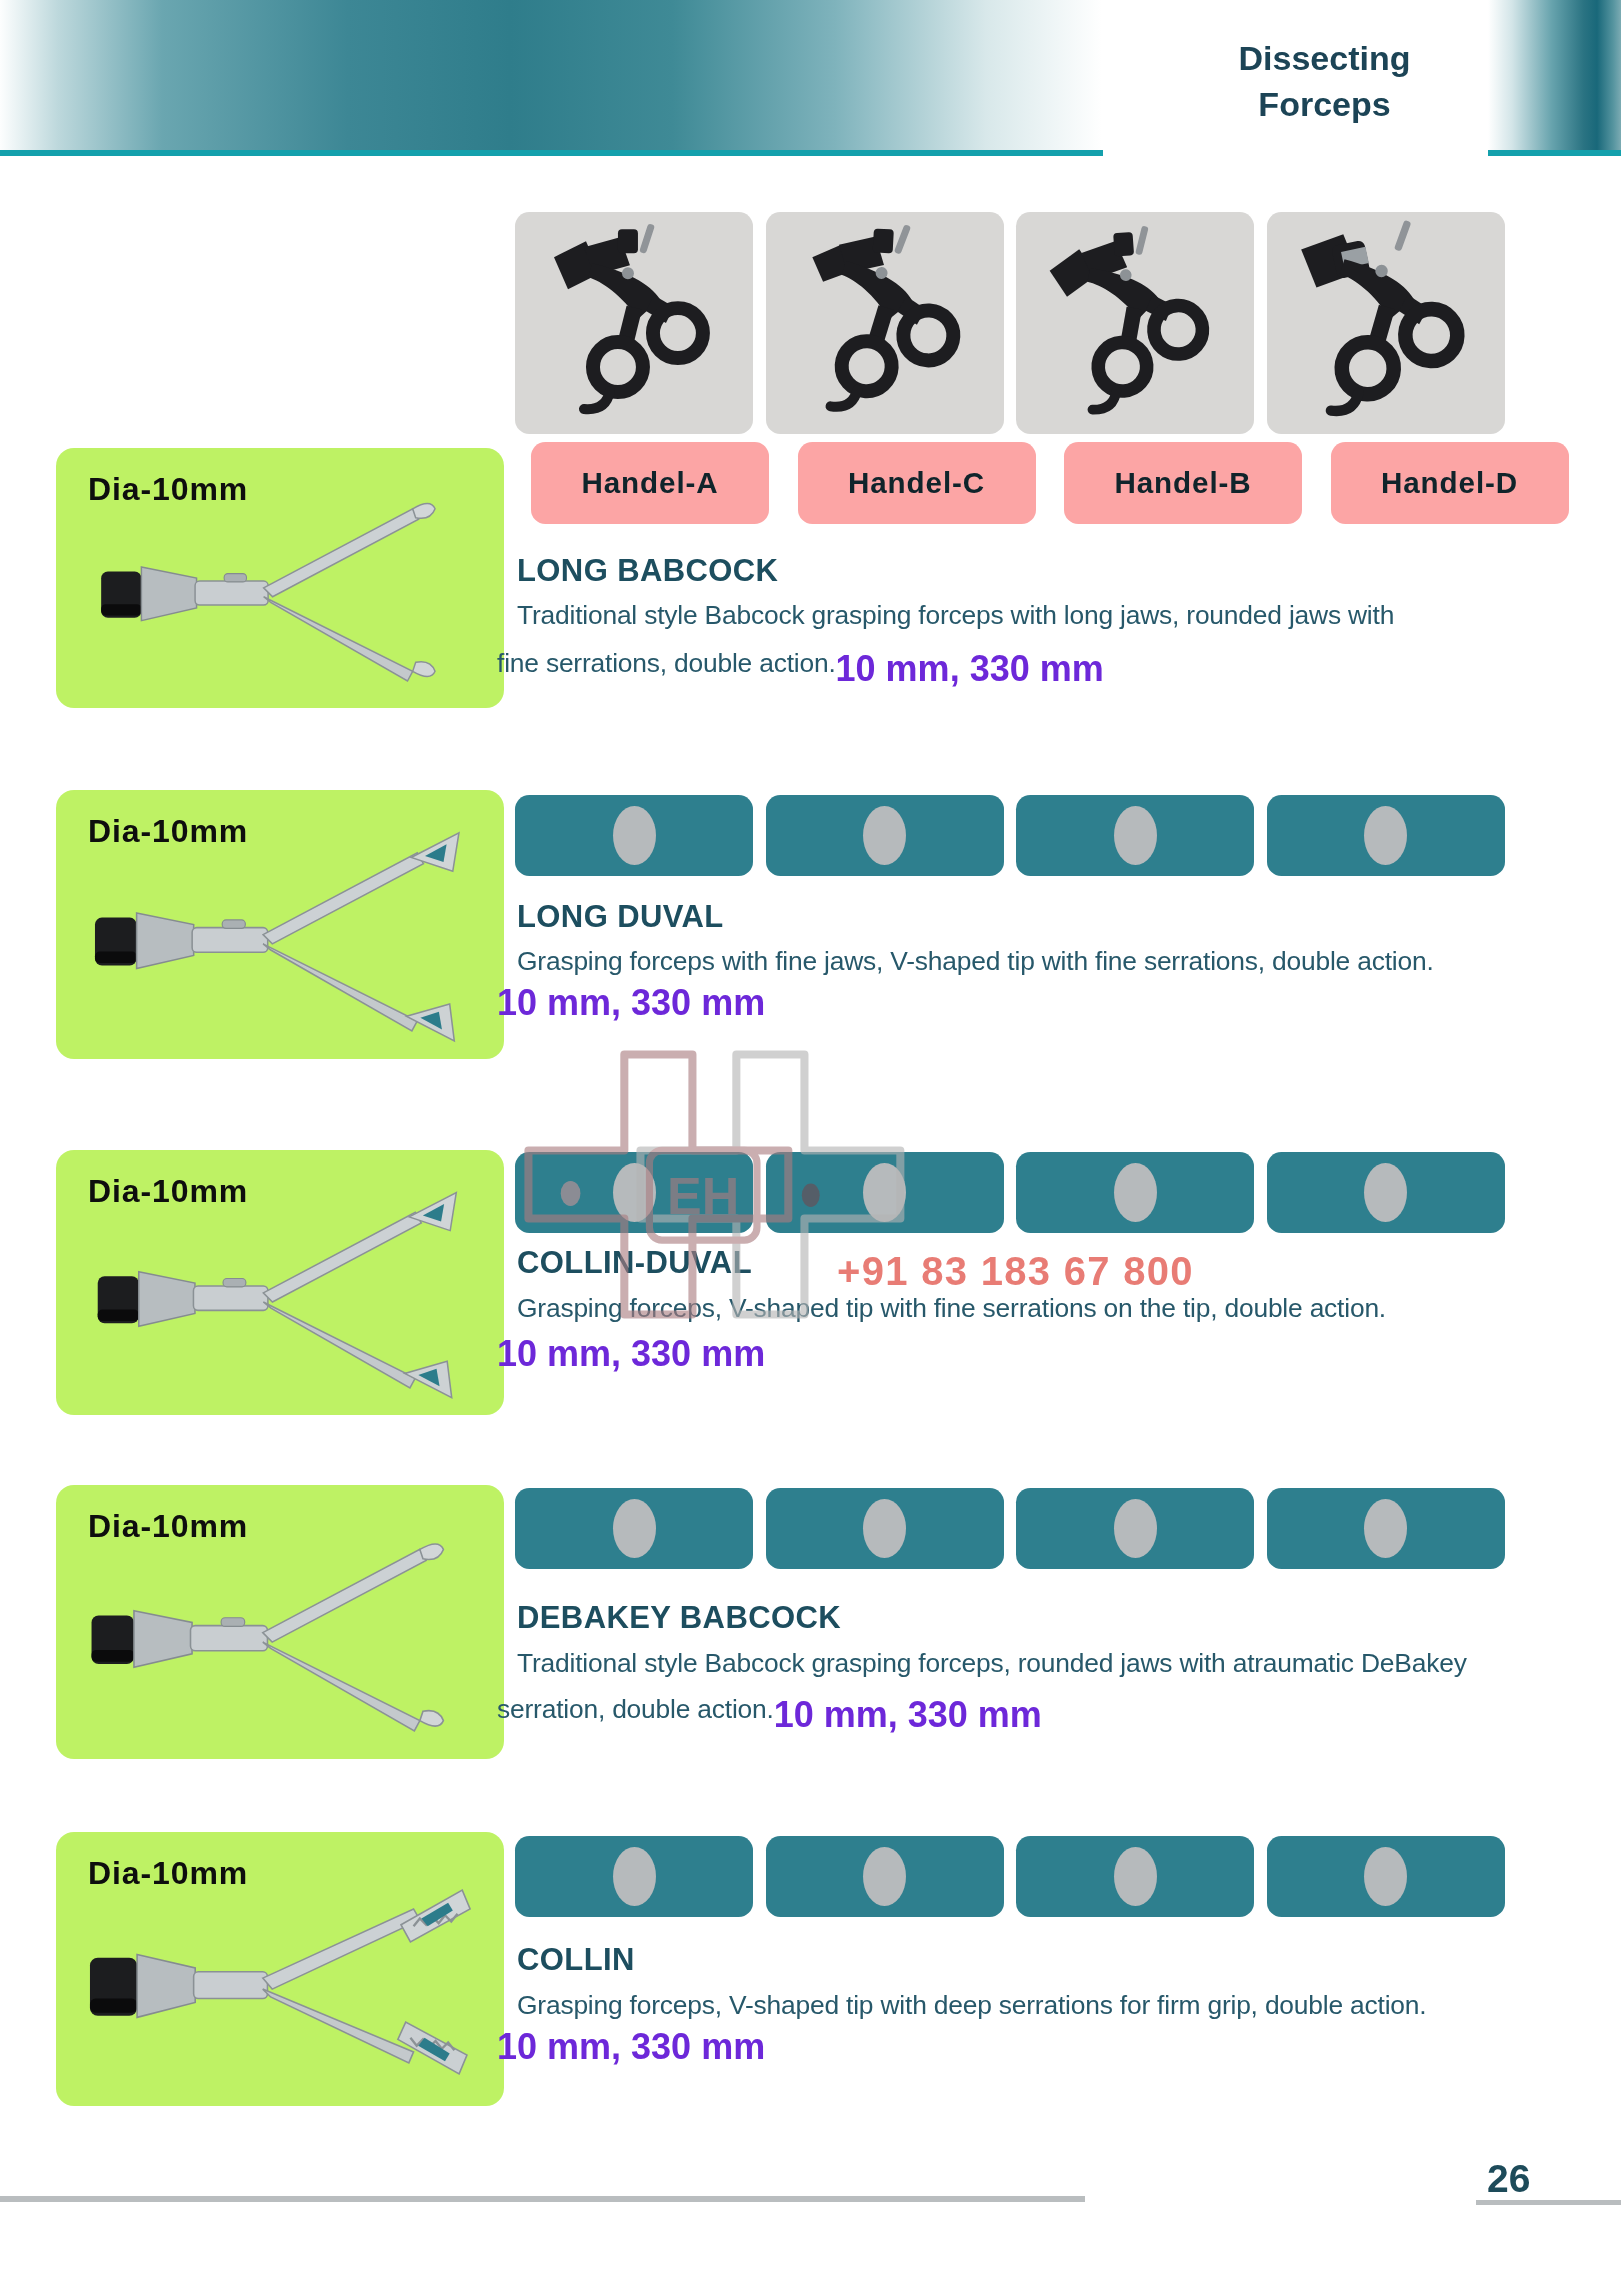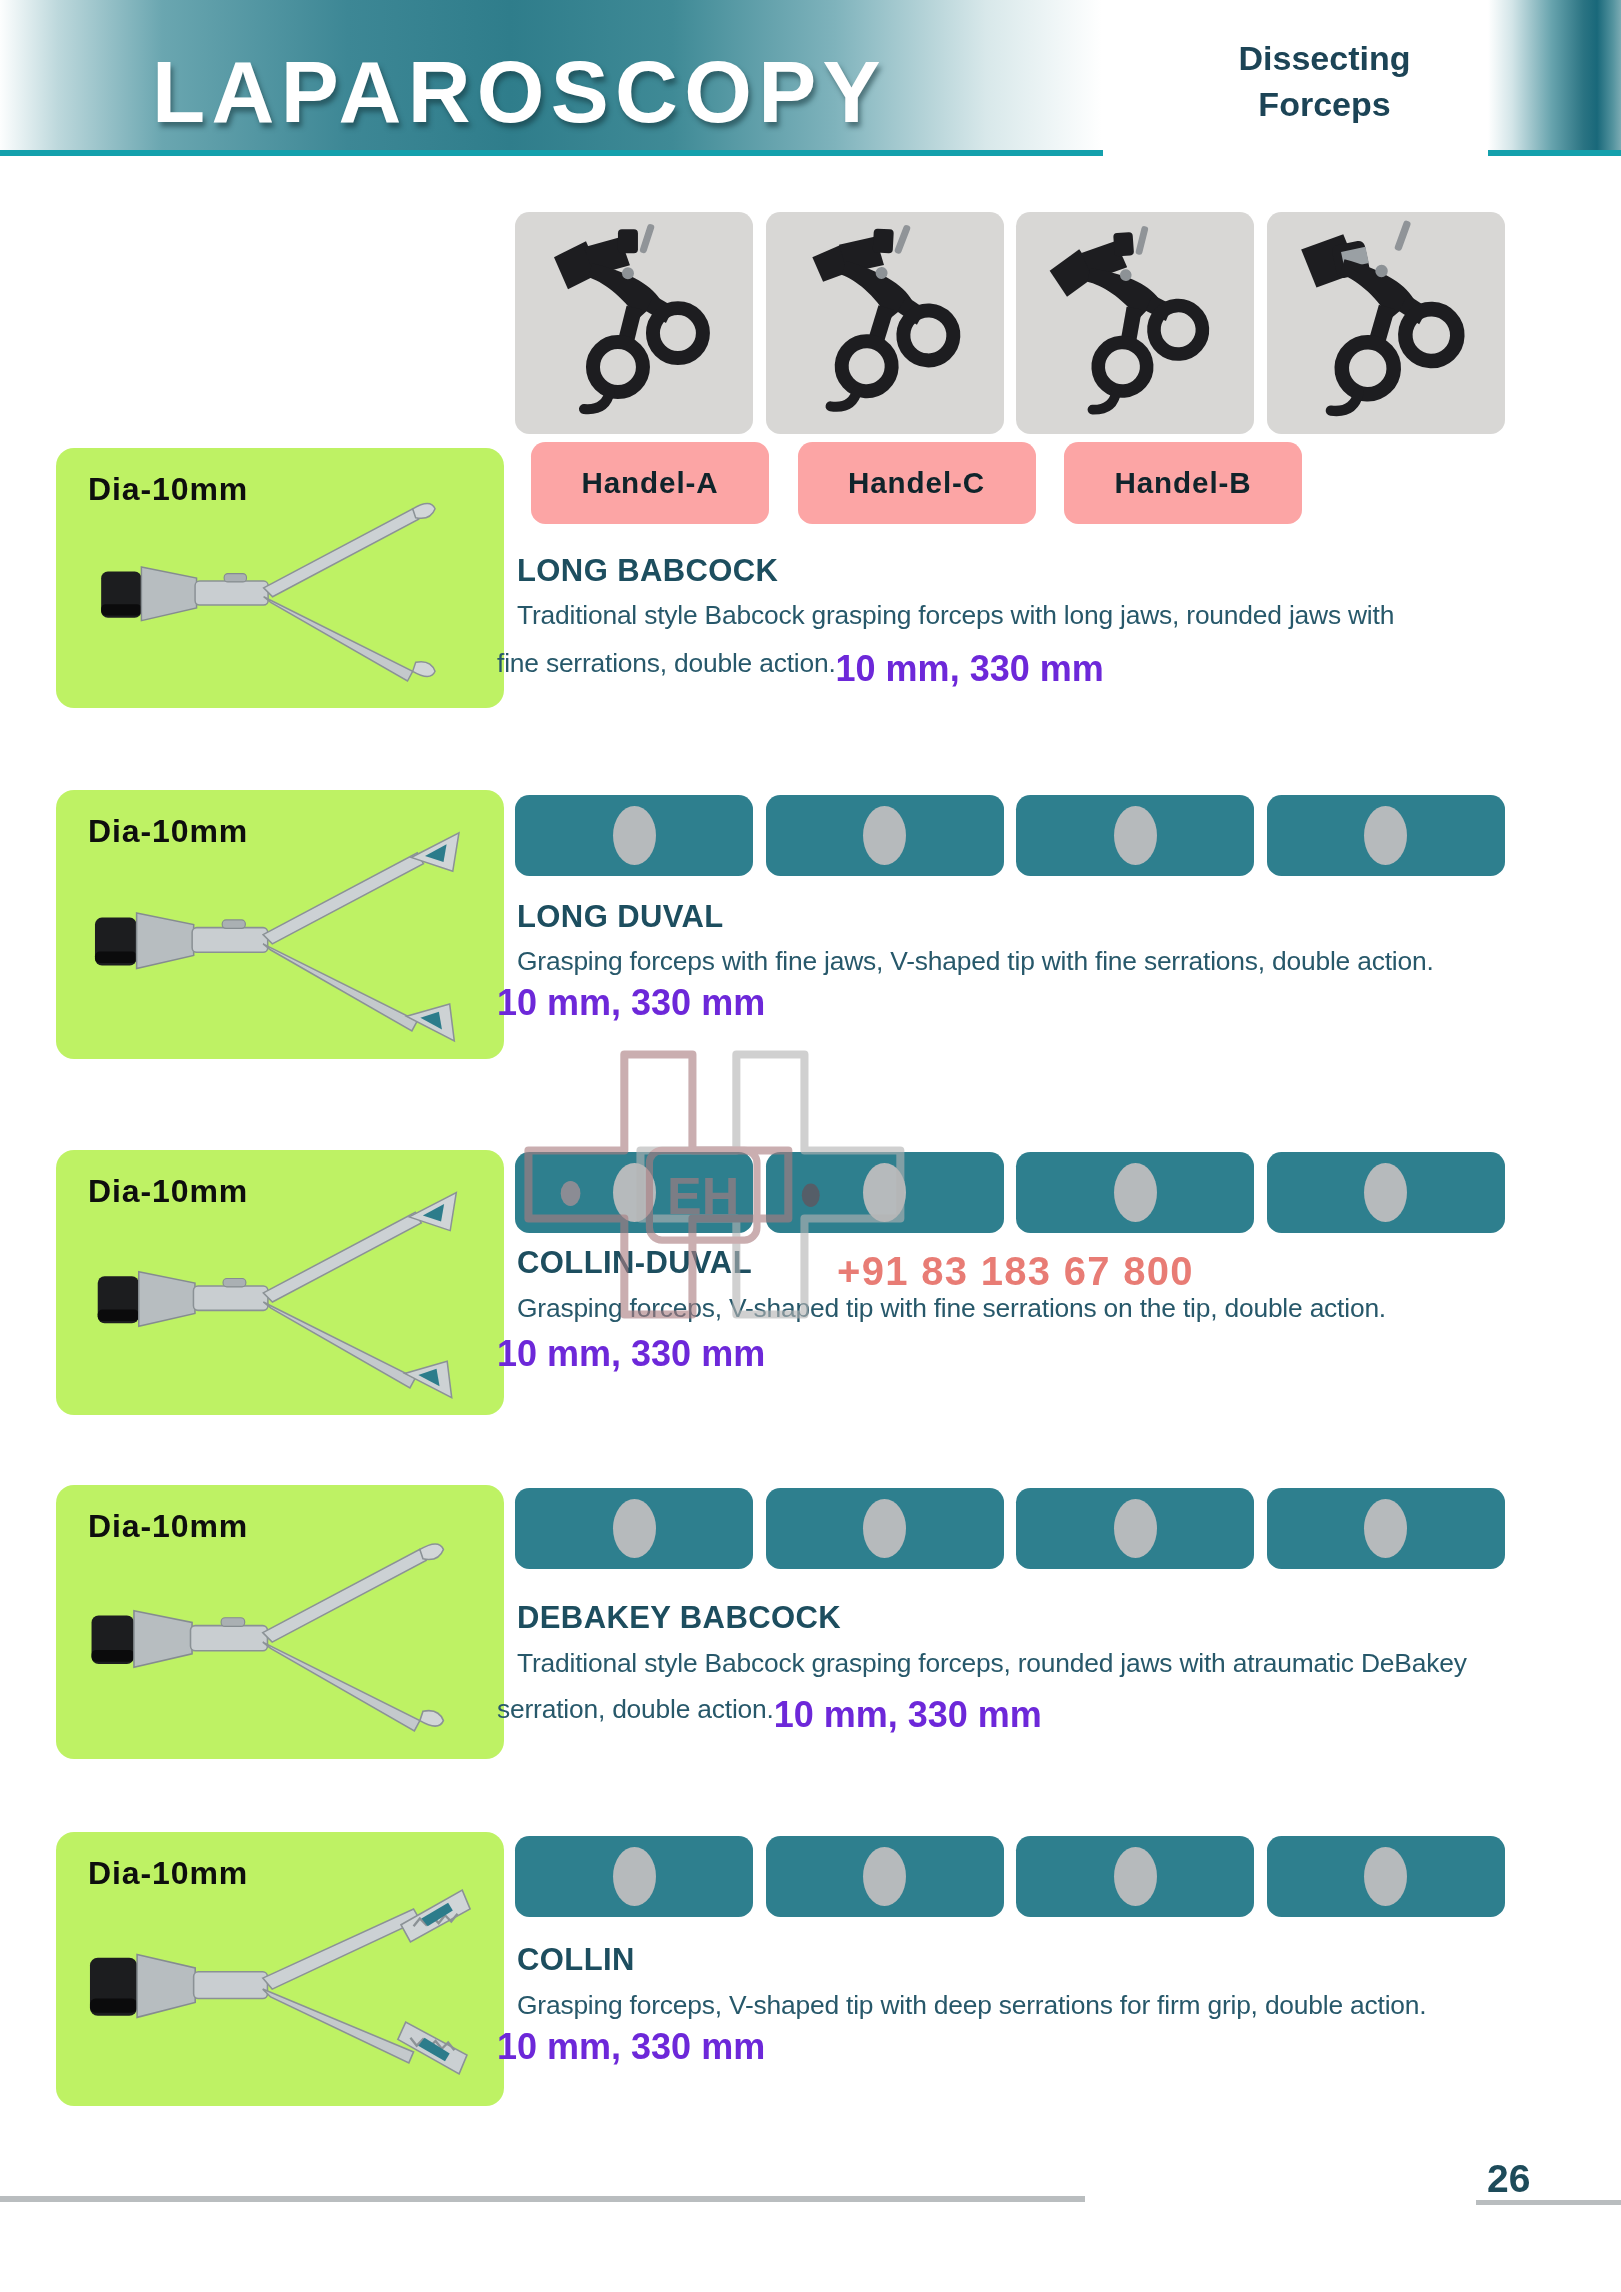--- a/index.html
+++ b/index.html
@@ -80,21 +80,20 @@
   .f-line-l{position:absolute;left:0;top:2196px;width:1085px;height:6.3px;background:#b9bdbf;}
   .f-line-r{position:absolute;left:1476px;top:2200px;width:145px;height:5.4px;background:#b9bdbf;}
   .page-num{position:absolute;left:1487px;top:2157px;font-size:39px;font-weight:700;color:#1d4b5a;}
 </style>
 </head>
 <body>
 
 <div class="page" data-name="catalog-page">
 
   <div class="banner" data-name="header-banner"></div>
-  <div class="laparoscopy" data-name="page-title">LAPAROSCOPY</div>
   <div class="right-strip" data-name="header-right-stripe"></div>
   <div class="category" data-name="category-title">
     <span data-name="category-line1">Dissecting</span><br>
     <span data-name="category-line2">Forceps</span>
   </div>
   <div class="rule-left" data-name="header-rule-left"></div>
   <div class="rule-right" data-name="header-rule-right"></div>
 
   <div class="photos" data-name="handle-photos-row">
     <div class="photo v1" data-name="handle-photo-a">
@@ -170,20 +169,23 @@
   <div class="labels" data-name="handle-labels-row">
     <div class="handle-label" data-name="handle-button-a">
       <span data-name="handle-label-text">Handel-A</span>
     </div>
     <div class="handle-label" data-name="handle-button-c">
       <span data-name="handle-label-text">Handel-C</span>
     </div>
     <div class="handle-label" data-name="handle-button-b">
       <span data-name="handle-label-text">Handel-B</span>
     </div>
+    <div class="handle-label" data-name="handle-button-d">
+      <span data-name="handle-label-text">Handel-D</span>
+    </div>
   </div>
 
   <div class="row r1" data-name="product-row-long-babcock">
     <div class="dia" data-name="product-image-box">
       <div data-name="forceps-image" class="babcock">
         <svg viewBox="0 0 500 300">
           <rect x="10" y="124" width="54" height="62" rx="9" fill="#1c1d1f"></rect>
           <rect x="10" y="168" width="54" height="15" rx="6" fill="#0b0b0c"></rect>
           <polygon points="64,118 138,133 138,173 64,190" fill="#b7bdc0" stroke="#858c90" stroke-width="2"></polygon>
           <rect x="136" y="137" width="98" height="32" rx="6" fill="#c9ced1" stroke="#8a9195" stroke-width="2"></rect>

